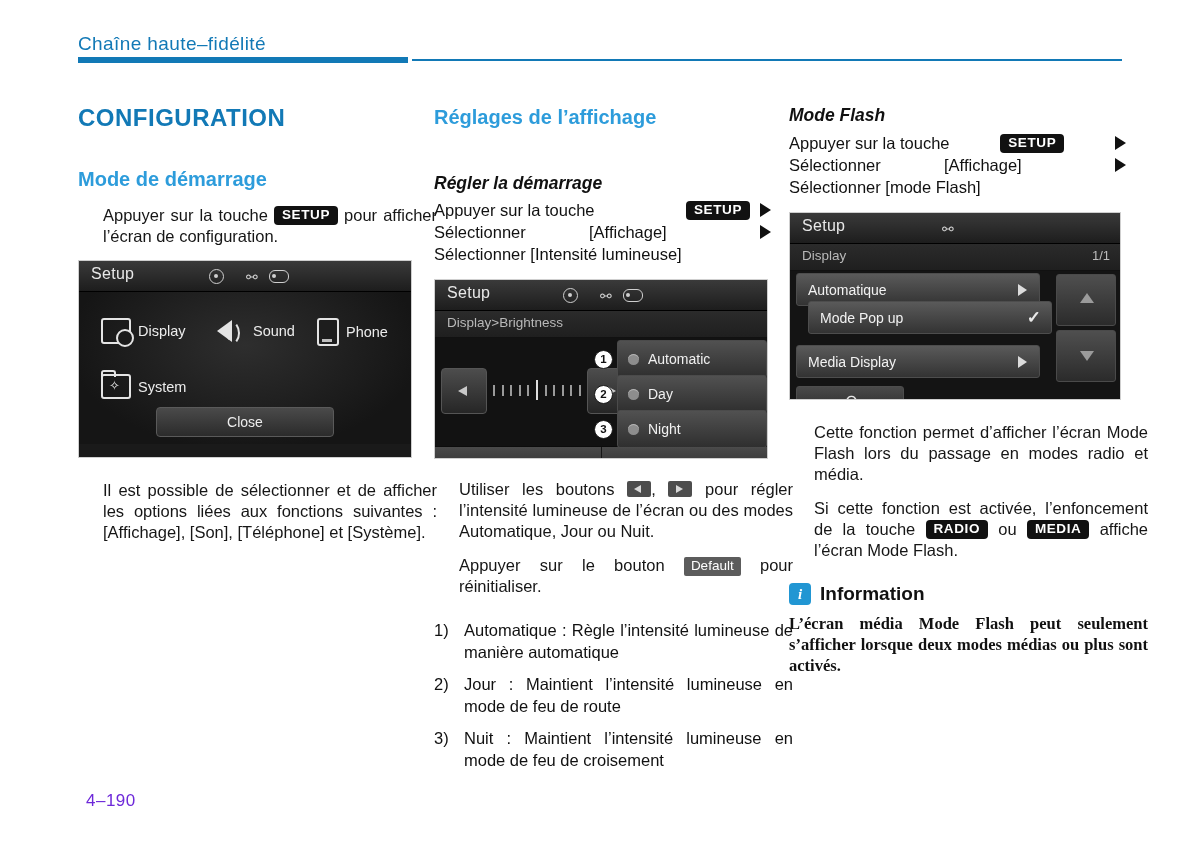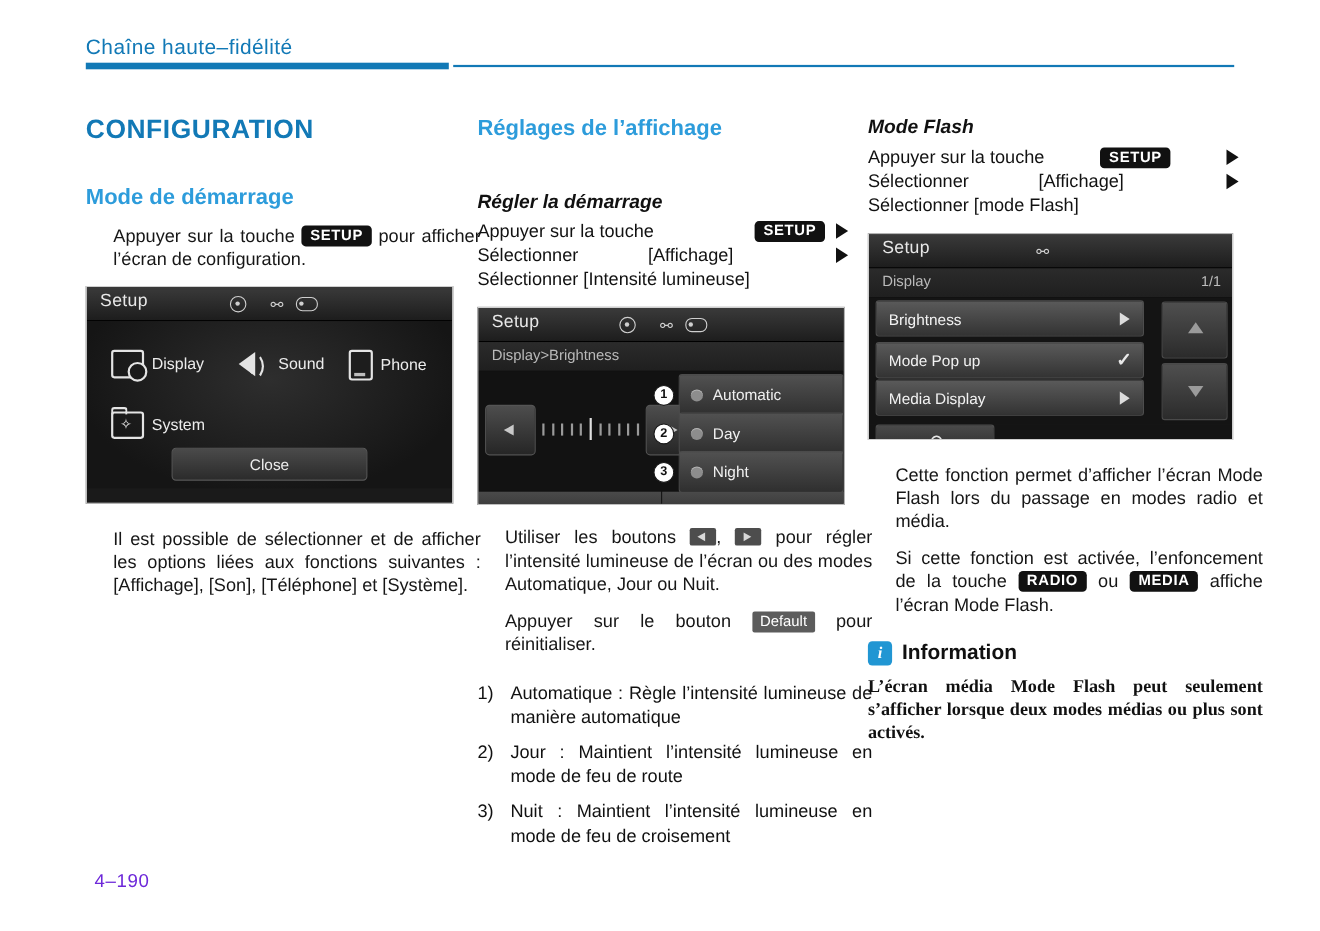--- a/index.html
+++ b/index.html
@@ -418,24 +418,24 @@
       <div class="titlebar">
         <div class="t">Setup</div>
         <span class="ico-usb" style="left:152px;top:9px;">⚯</span>
       </div>
       <div class="crumb">
         <div class="c">Display</div>
         <div class="pg">1/1</div>
       </div>
       <div class="list-body">
         <div class="lrow" style="top:2px;">
-          <span class="lbl">Brightness</span>
+          <span class="lbl">Automatique</span>
           <span class="rt"></span>
         </div>
-        <div class="lrow" style="top:40px;">
+        <div class="lrow" style="top:30px;margin-left:12px;">
           <span class="lbl">Mode Pop up</span>
           <span class="chk">✓</span>
         </div>
         <div class="lrow" style="top:74px;">
           <span class="lbl">Media Display</span>
           <span class="rt"></span>
         </div>
         <div class="scrollcol">
           <div class="sb up"></div>
           <div class="sb dn"></div>

